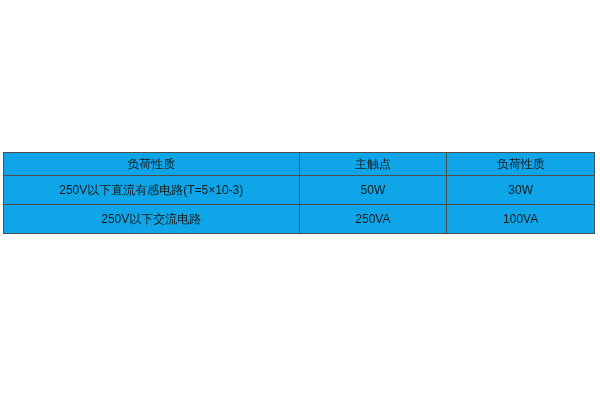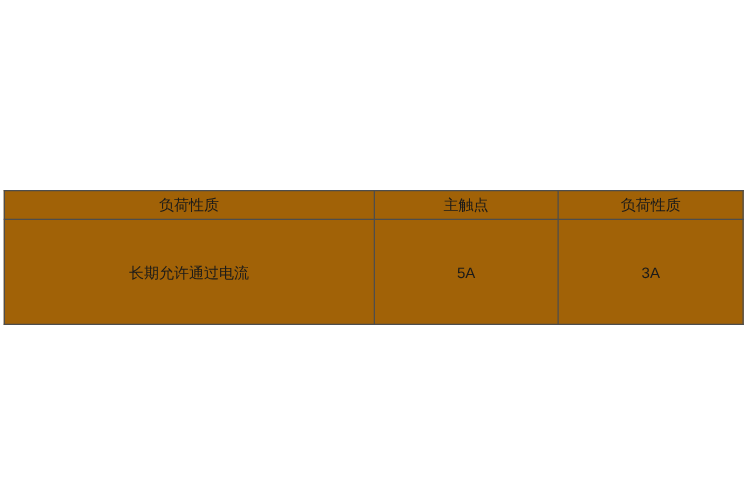--- a/index.html
+++ b/index.html
@@ -14,24 +14,24 @@
     position: relative;
     width: 600px;
     height: 400px;
     background: #ffffff;
   }
   table.spec-table {
     position: absolute;
     left: 3px;
     top: 152px;
     width: 592px;
-    height: 108px;
+    height: 82px;
     border-collapse: collapse;
     table-layout: fixed;
-    background: #a16207;
+    background: #0ea5e9;
   }
   table.spec-table th,
   table.spec-table td {
     border: 1px solid #4d4d4d;
     text-align: center;
     vertical-align: middle;
     font-size: 12px;
     font-weight: normal;
     color: #1a1a1a;
     line-height: 1;
@@ -56,19 +56,24 @@
     </colgroup>
     <thead>
       <tr>
         <th>负荷性质</th>
         <th>主触点</th>
         <th>负荷性质</th>
       </tr>
     </thead>
     <tbody>
       <tr>
-        <td>长期允许通过电流</td>
-        <td>5A</td>
-        <td>3A</td>
+        <td>250V以下直流有感电路(T=5×10-3)</td>
+        <td>50W</td>
+        <td>30W</td>
+      </tr>
+      <tr>
+        <td>250V以下交流电路</td>
+        <td>250VA</td>
+        <td>100VA</td>
       </tr>
     </tbody>
   </table>
 </div>
 
 </body></html>

